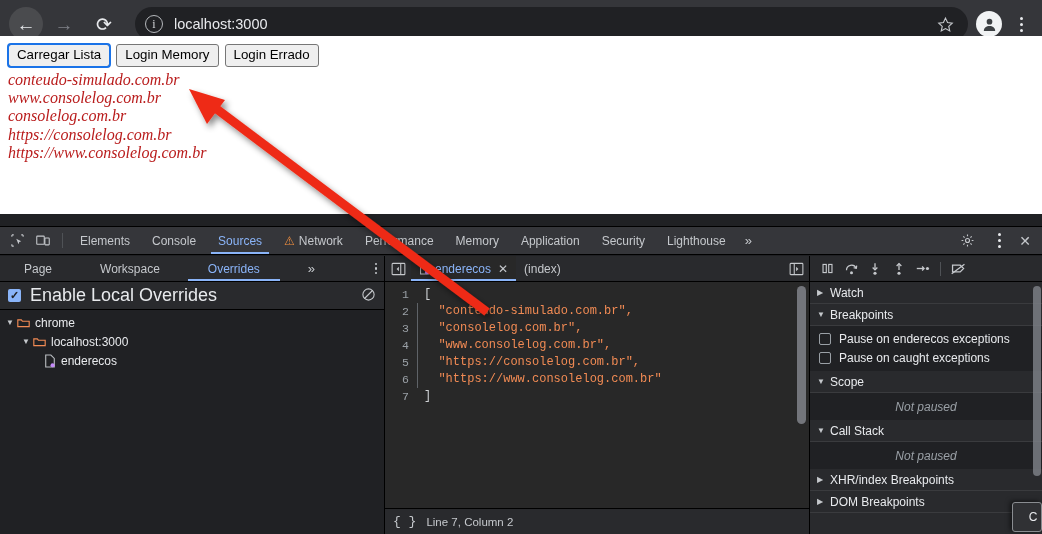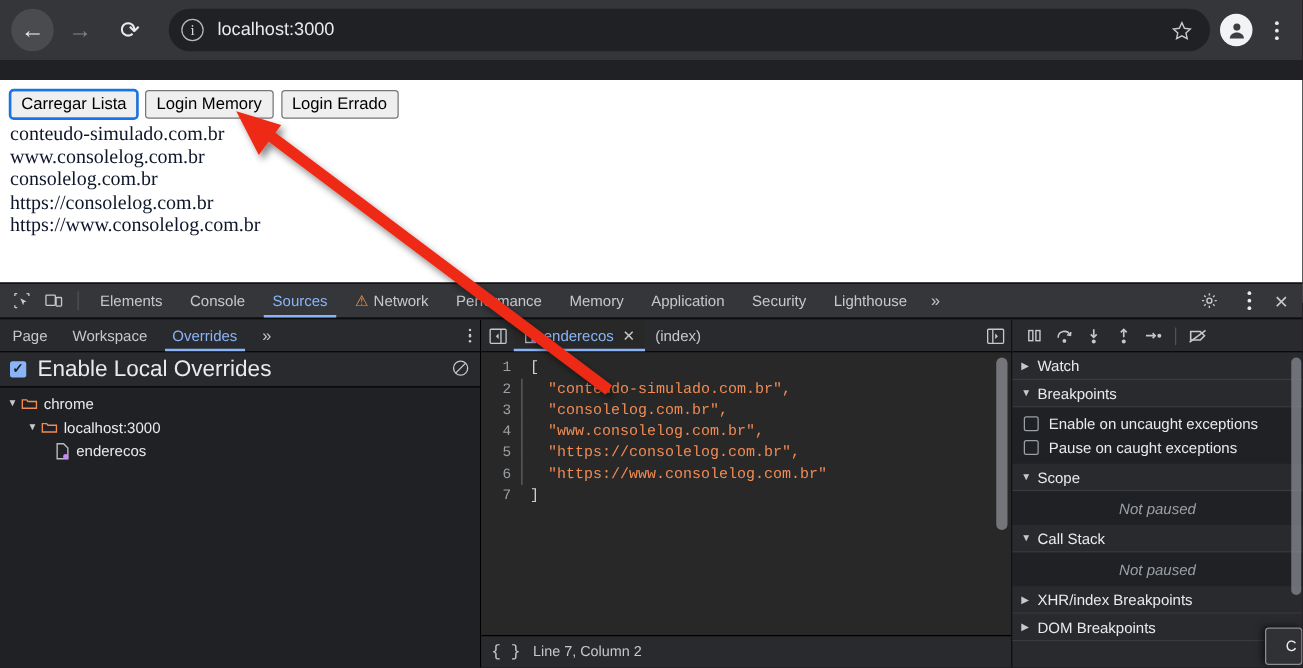--- a/index.html
+++ b/index.html
@@ -58,38 +58,38 @@
   }
   .kebab-btn {
     width: 26px; height: 30px; margin-left: 6px;
     display: flex; flex-direction: column; align-items: center; justify-content: center;
     gap: 3px; flex: 0 0 auto;
   }
   .kebab-dot { width: 3px; height: 3px; border-radius: 50%; background: #e8eaed; }
 
   
   .page-viewport {
-    position: absolute; left: 0; top: 64px; width: 1042px; height: 178px;
+    position: absolute; left: 0; top: 36px; width: 1042px; height: 178px;
     background: #ffffff; overflow: hidden;
   }
   .page-buttons { padding: 8px 0 0 8px; display: flex; gap: 6px; }
   .pg-btn {
     font-family: "Liberation Sans", sans-serif;
     font-size: 13.3px; color: #000;
     background: #efefef;
     border: 1px solid #767676;
     border-radius: 3px;
     padding: 2px 8px 3px 8px;
     line-height: 16px;
   }
   .pg-btn.focused { outline: 2px solid #1a73e8; outline-offset: -1px; border-color: #767676; }
   .addr-list {
     margin-top: 4px; padding-left: 8px;
     font-family: "Liberation Serif", serif;
-    font-size: 16px; color: #0f172a; line-height: 18.2px;
+    font-size: 16px; color: #b91c1c; line-height: 18.2px; font-style: italic;
   }
 
   
   .arrow-layer {
     position: absolute; left: 0; top: 0; width: 1042px; height: 534px;
     pointer-events: none;
   }
 
   
   .devtools {
@@ -131,21 +131,21 @@
   
   .nav-pane {
     width: 385px; background: #202124; display: flex; flex-direction: column;
     border-right: 1px solid #000;
   }
   .nav-subtabs {
     height: 26px; background: #292a2d; display: flex; align-items: stretch;
     border-bottom: 1px solid #000;
   }
   .nav-subtab {
-    display: flex; align-items: center; padding: 0 10px; font-size: 12px;
+    display: flex; align-items: center; padding: 0 24px; font-size: 12px;
     color: #c5c8cc; position: relative; white-space: nowrap;
   }
   .nav-subtab.active { color: #8ab4f8; }
   .nav-subtab.active::after {
     content: ""; position: absolute; left: 4px; right: 4px; bottom: 0;
     height: 2px; background: #8ab4f8;
   }
   .nav-subtabs-right { margin-left: auto; display: flex; align-items: center; padding-right: 7px; }
   .vkebab { display: flex; flex-direction: column; gap: 2px; align-items: center; }
   .vkebab i { width: 2.5px; height: 2.5px; border-radius: 50%; background: #c5c8cc; display: block; }
@@ -589,21 +589,21 @@
           <span>Watch</span>
         </div>
 
         <div class="dbg-section">
           <span class="sec-tri">▼</span>
           <span>Breakpoints</span>
         </div>
         <div class="bk-group">
           <div class="dbg-bkrow">
             <span class="cbox-empty"></span>
-            <span>Enable on uncaught exceptions</span>
+            <span>Pause on enderecos exceptions</span>
           </div>
           <div class="dbg-bkrow">
             <span class="cbox-empty"></span>
             <span>Pause on caught exceptions</span>
           </div>
         </div>
 
         <div class="dbg-section">
           <span class="sec-tri">▼</span>
           <span>Scope</span>

